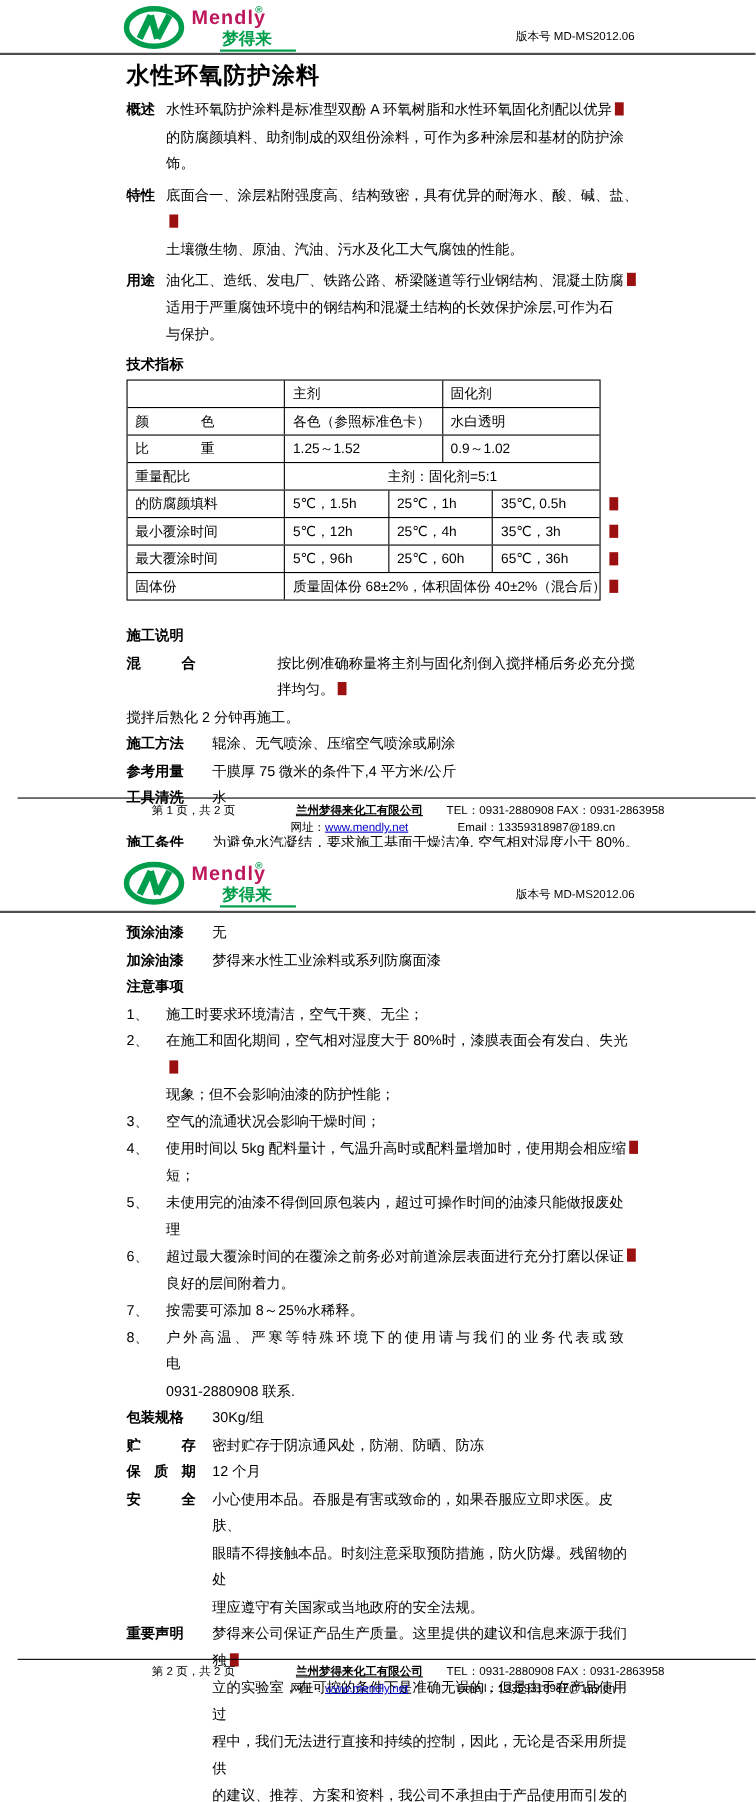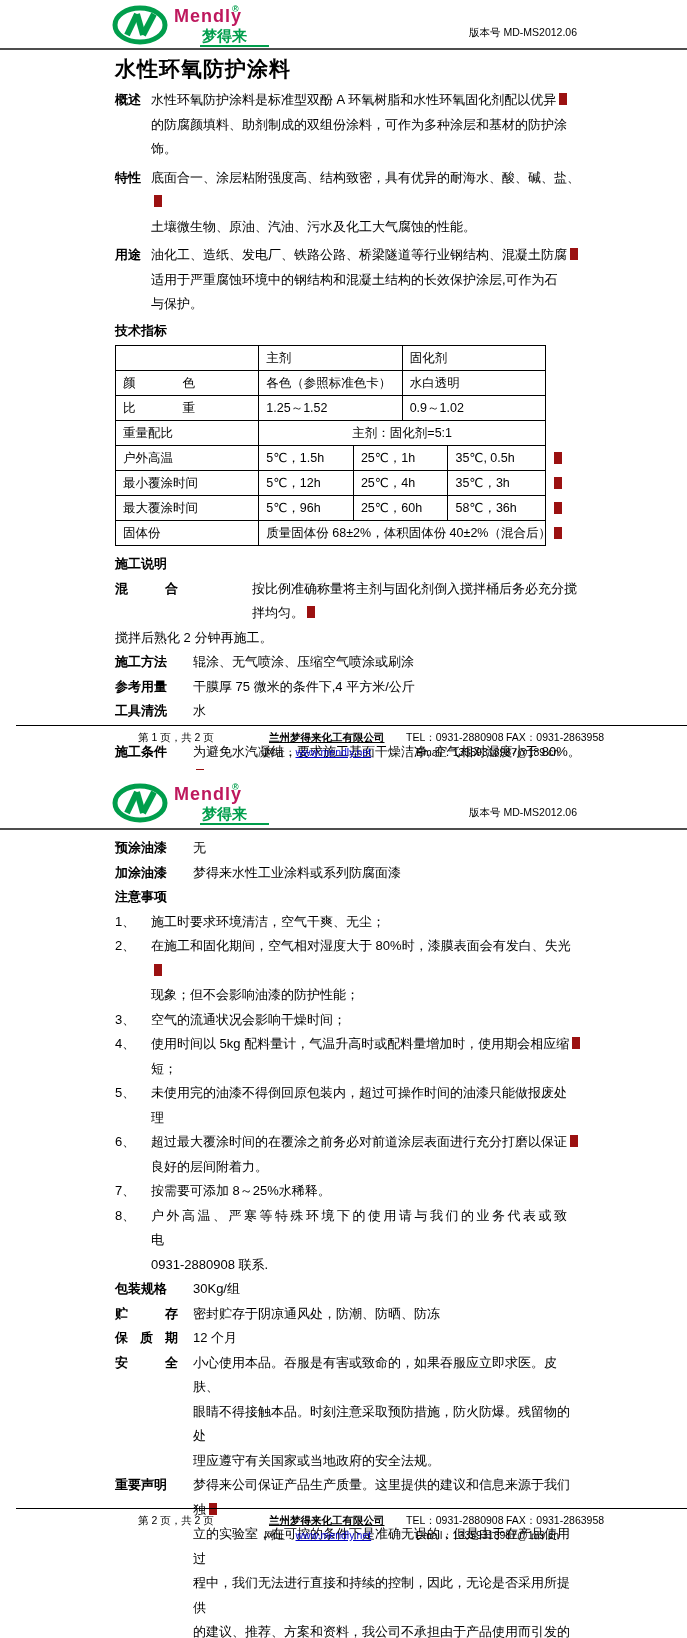--- a/index.html
+++ b/index.html
@@ -33,21 +33,21 @@
   .doc-title { font-size: 21px; font-weight: bold; letter-spacing: 1px; line-height: 30px; margin-top: 4px; }
 
   .sec { display: flex; margin-top: 4px; }
   .lab2 { flex: none; width: 30px; margin-right: 6px; font-weight: bold; }
   .lab4 { flex: none; width: 56px; margin-right: 22px; font-weight: bold; }
   .lab-spread { flex: none; width: 63px; margin-right: 15px; font-weight: bold;
                 text-align: justify; text-align-last: justify; }
   .gap-wide { margin-right: 74px; }
   .sec-body { flex: 1; }
   .h2 { font-weight: bold; margin-top: 2px; }
-  .h2-gap { margin-top: 6px; }
+  .h2-gap { margin-top: 20px; }
   .plain-line { margin-top: 0; }
 
   
   .red-mark { display: inline-block; width: 8px; height: 12px; background: #9B1111;
               margin-left: 3px; vertical-align: -1px; }
 
   
   .ttable { width: 431px; border: 1px solid #000; margin-top: 2px; font-size: 12.5px; }
   .tr { display: flex; border-top: 1px solid #000; position: relative; }
   .tr:first-child { border-top: none; }
@@ -155,38 +155,38 @@
       <div class="tr">
         <div class="tc w-lab"><span class="spread">比 重</span></div>
         <div class="tc w-half">1.25～1.52</div>
         <div class="tc w-half">0.9～1.02</div>
       </div>
       <div class="tr">
         <div class="tc w-lab">重量配比</div>
         <div class="tc w-merge">主剂：固化剂=5:1</div>
       </div>
       <div class="tr">
-        <div class="tc w-lab">户外高温</div>
+        <div class="tc w-lab">的防腐颜填料</div>
         <div class="tc w-t1">5℃，1.5h</div>
         <div class="tc w-t2">25℃，1h</div>
         <div class="tc w-t3">35℃, 0.5h</div>
         <span class="red-mark tmark"></span>
       </div>
       <div class="tr">
         <div class="tc w-lab">最小覆涂时间</div>
         <div class="tc w-t1">5℃，12h</div>
         <div class="tc w-t2">25℃，4h</div>
         <div class="tc w-t3">35℃，3h</div>
         <span class="red-mark tmark"></span>
       </div>
       <div class="tr">
         <div class="tc w-lab">最大覆涂时间</div>
         <div class="tc w-t1">5℃，96h</div>
         <div class="tc w-t2">25℃，60h</div>
-        <div class="tc w-t3">58℃，36h</div>
+        <div class="tc w-t3">65℃，36h</div>
         <span class="red-mark tmark"></span>
       </div>
       <div class="tr">
         <div class="tc w-lab">固体份</div>
         <div class="tc w-merge-l">质量固体份 68±2%，体积固体份 40±2%（混合后）</div>
         <span class="red-mark tmark"></span>
       </div>
     </div>
 
     <div class="h2 h2-gap">施工说明</div>

